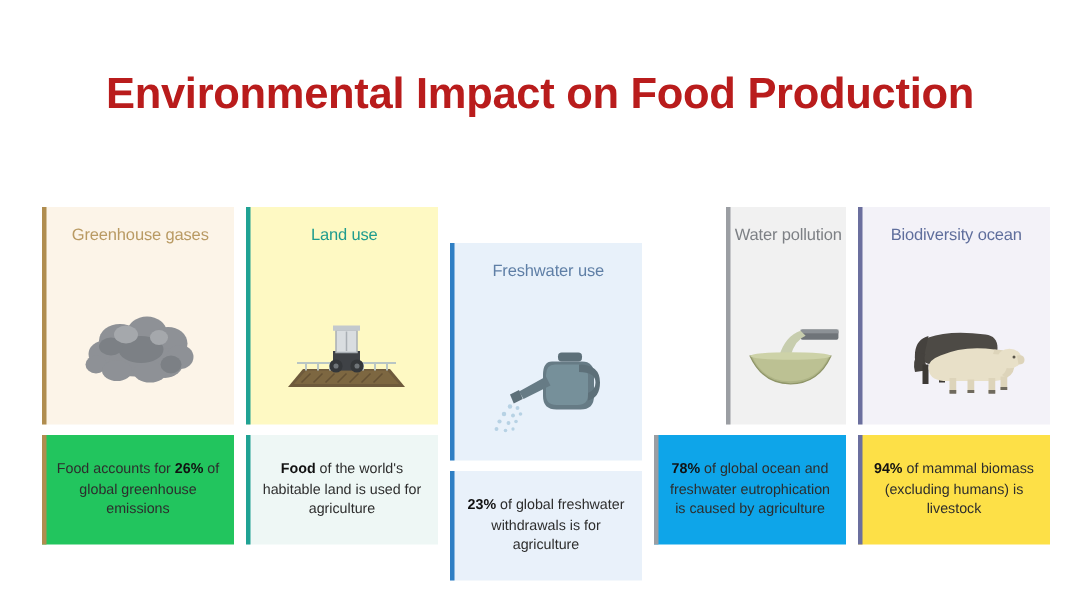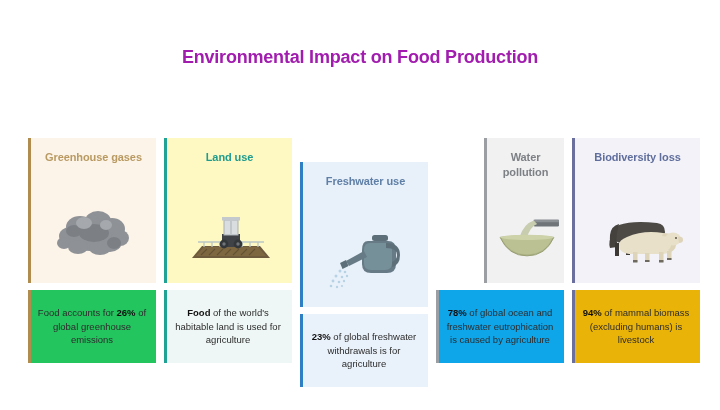--- a/index.html
+++ b/index.html
@@ -13,23 +13,23 @@
     overflow: hidden;
     font-family: "Liberation Sans", sans-serif;
     position: relative;
   }
   #page-title {
     position: absolute;
     top: 47px;
     left: 0;
     width: 720px;
     text-align: center;
-    font-size: 18px;
+    font-size: 29px;
     font-weight: bold;
-    color: #a21caf;
+    color: #b91c1c;
     letter-spacing: -0.2px;
   }
   #columns {
     position: absolute;
     top: 138px;
     left: 28px;
     width: 672px;
     display: flex;
     gap: 8px;
   }
@@ -42,21 +42,21 @@
     height: 145px;
     border-left-width: 3px;
     border-left-style: solid;
     position: relative;
     box-sizing: border-box;
   }
   .card-title {
     padding-top: 12px;
     text-align: center;
     font-size: 11px;
-    font-weight: bold;
+    font-weight: normal;
     line-height: 1.32;
     letter-spacing: -0.1px;
   }
   .icon-wrap {
     position: absolute;
     left: 3px;
     right: 0;
     top: 52px;
     height: 88px;
     display: flex;
@@ -224,21 +224,21 @@
     <div class="caption-card" style="background-color: #0ea5e9; border-left-color: rgb(155, 158, 163);">
       <div class="caption-text">
         <b>78%</b>
         <span>of global ocean and freshwater eutrophication is caused by agriculture</span>
       </div>
     </div>
   </div>
 
   <div class="column">
     <div class="icon-card" style="background-color: rgb(243, 242, 248); border-left-color: rgb(107, 111, 158);">
-      <div class="card-title" style="color: rgb(95, 110, 156);">Biodiversity loss</div>
+      <div class="card-title" style="color: rgb(95, 110, 156);">Biodiversity ocean</div>
       <div class="icon-wrap">
         <svg width="92" height="58" viewBox="0 0 92 58">
 
           <path d="M26 20 q14 -5 38 -2 q8 1 8 9 q0 9 -8 10 l-34 1 q-10 0 -10 -9 q0 -6 6 -9 z" fill="#4d4a45"></path>
           <path d="M26 19 q-8 2 -9 11 q-1 8 4 12 l5 0 q-4 -7 -2 -14 z" fill="#45423e"></path>
           <path d="M19 30 q-4 6 -2 13 l7 -1 q-3 -6 0 -11 z" fill="#45423e"></path>
           <rect x="22" y="38" width="4" height="13" fill="#3c3935"></rect>
           <rect x="33" y="38" width="4" height="12" fill="#3c3935"></rect>
           <rect x="56" y="37" width="4" height="9" fill="#3c3935"></rect>
           <rect x="66" y="36" width="4" height="8" fill="#3c3935"></rect>
@@ -252,21 +252,21 @@
           <rect x="52" y="48" width="4.5" height="9" fill="#ddd4ba"></rect>
           <rect x="66" y="47" width="4.5" height="10" fill="#ddd4ba"></rect>
           <rect x="74" y="46" width="4.5" height="9" fill="#ddd4ba"></rect>
           <rect x="40" y="55" width="4.5" height="2.5" fill="#6f6a5e"></rect>
           <rect x="52" y="55" width="4.5" height="2" fill="#6f6a5e"></rect>
           <rect x="66" y="55" width="4.5" height="2.5" fill="#6f6a5e"></rect>
           <rect x="74" y="53" width="4.5" height="2" fill="#6f6a5e"></rect>
         </svg>
       </div>
     </div>
-    <div class="caption-card" style="background-color: #eab308; border-left-color: rgb(107, 111, 158);">
+    <div class="caption-card" style="background-color: #fde047; border-left-color: rgb(107, 111, 158);">
       <div class="caption-text">
         <b>94%</b>
         <span>of mammal biomass (excluding humans) is livestock</span>
       </div>
     </div>
   </div>
 
 </div>
 
 </body></html>

